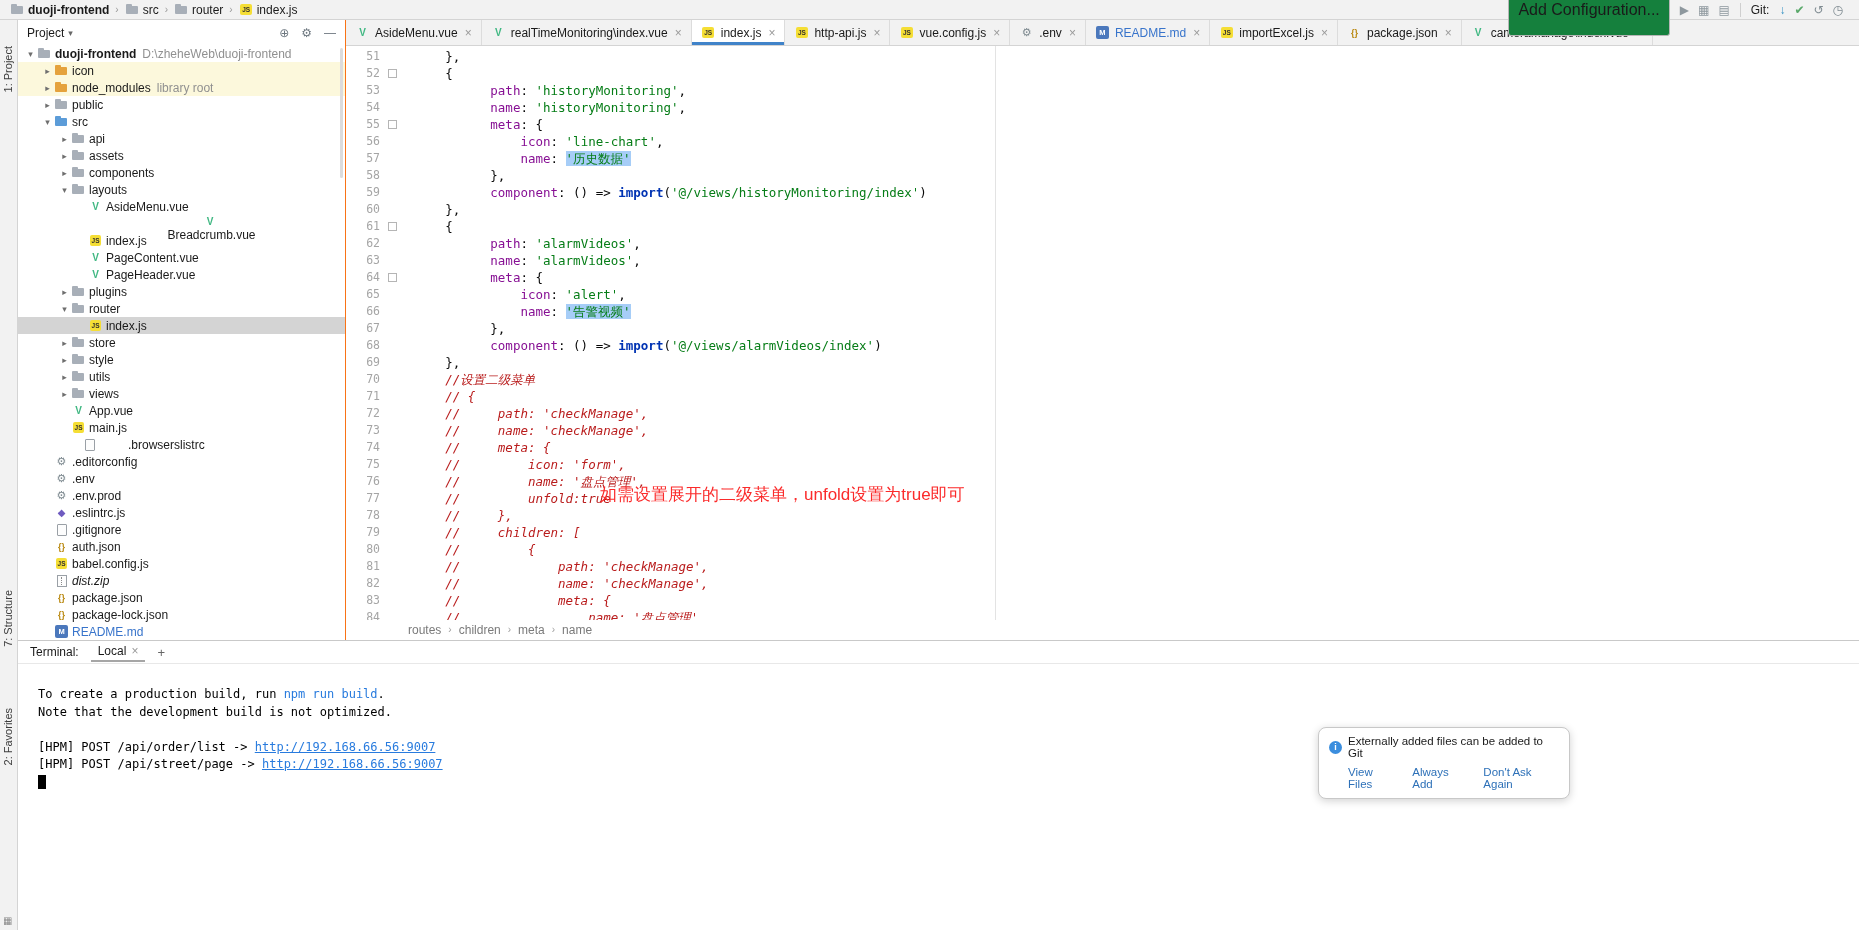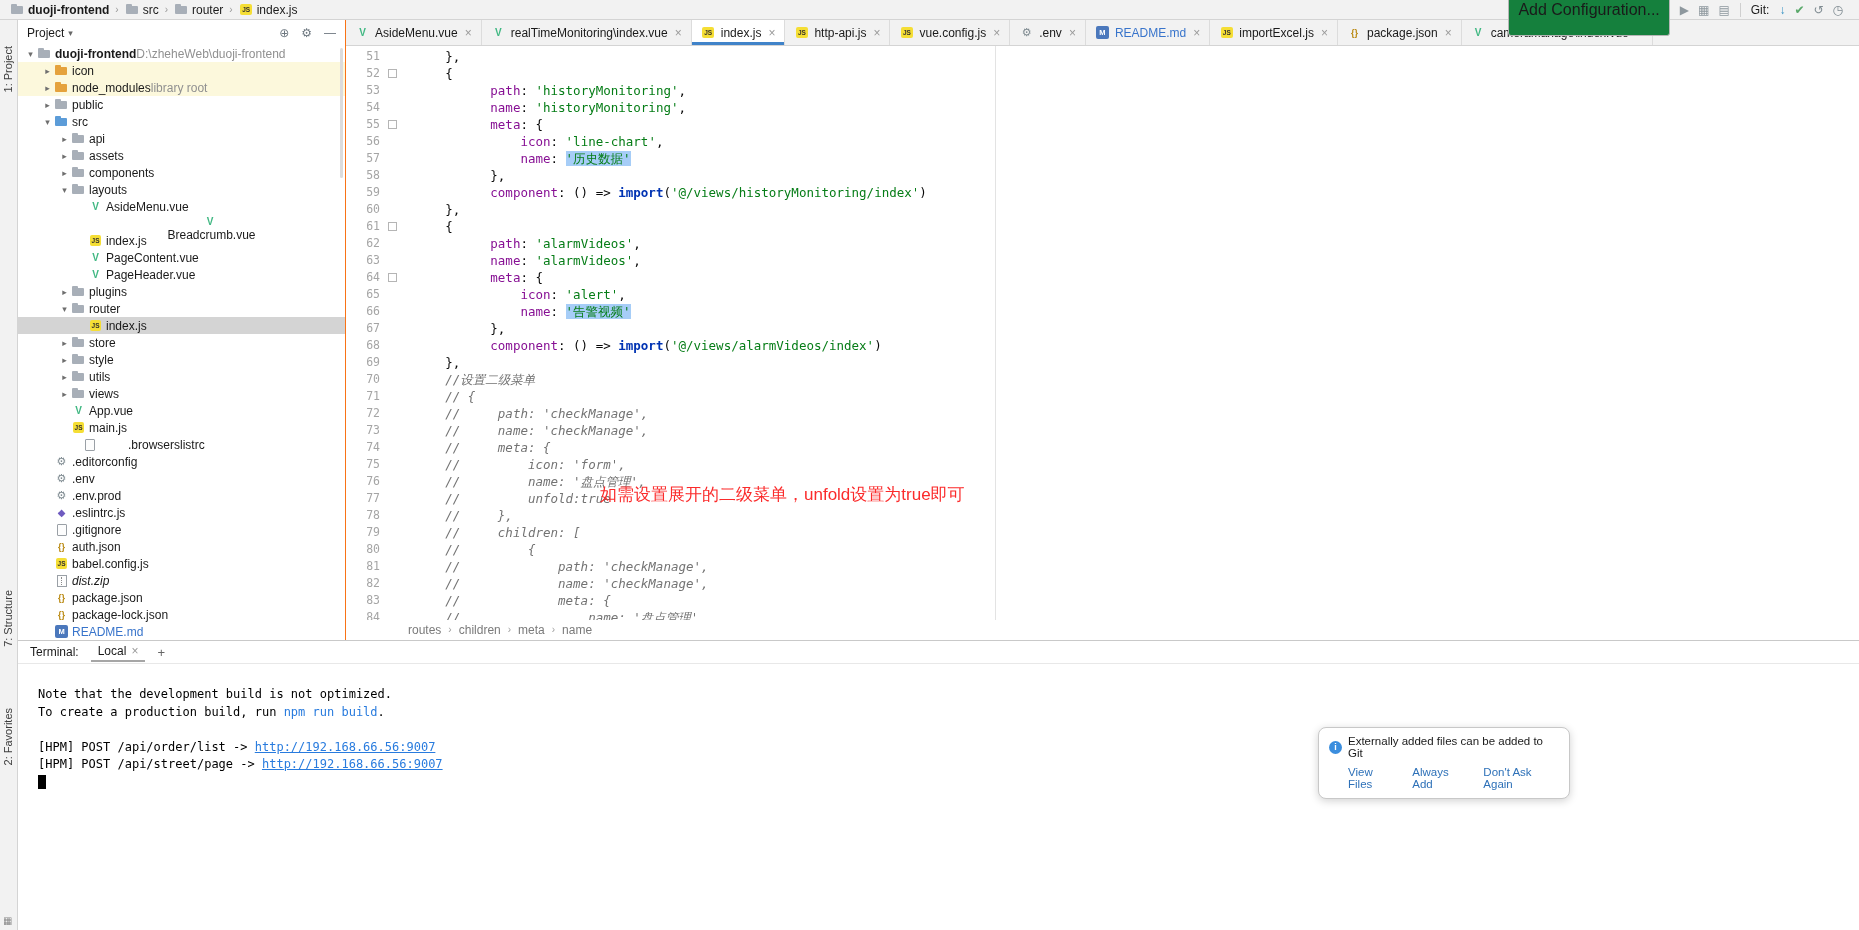--- a/index.html
+++ b/index.html
@@ -31,21 +31,21 @@
   #project{position:absolute;left:18px;top:20px;width:328px;height:620px;background:#fff;border-right:1px solid #f97316;overflow:hidden;z-index:2;}
   #project-header{height:25px;display:flex;align-items:center;padding:0 9px;gap:4px;}
   #project-header .caret{color:#666;font-size:9px;}
   #ph-icons{margin-left:auto;display:flex;gap:12px;color:#6E7880;font-size:12px;align-items:center;}
   #project-tree{font-size:12px;}
   .trow{display:flex;align-items:center;height:17px;white-space:nowrap;}
   .trow.sel{background:#D4D4D4;}
   .trow.exc{background:#FCF8DC;}
   .arrow{width:13px;flex:none;color:#6E6E6E;font-size:9px;text-align:center;}
   .tlabel{margin-left:3px;}
-  .tsuffix{margin-left:0;color:#909090;}
+  .tsuffix{margin-left:6px;color:#909090;}
   #ppanel-scroll{position:absolute;right:2px;top:28px;width:3px;height:130px;background:#DCDCDC;border-radius:2px;}
 
   
   .fico{position:relative;display:inline-flex;align-items:center;justify-content:center;width:15px;height:13px;flex:none;font-family:"Liberation Sans",sans-serif;font-style:normal;}
   .i-vue::before{content:"V";color:#41B883;font-weight:bold;font-size:10px;}
   .i-js::before{content:"JS";background:#F5DE35;color:#33302B;font-weight:bold;font-size:6.5px;padding:2px 2px;border-radius:2px;letter-spacing:0;}
   .i-json::before{content:"{}";color:#B8860B;font-weight:bold;font-size:9px;}
   .i-md::before{content:"M";background:#4B78BC;color:#fff;font-weight:bold;font-size:7.5px;padding:2px 3px;border-radius:2px;}
   .i-gear::before{content:"⚙";color:#7F8B91;font-size:11px;}
   .i-eslint::before{content:"◆";color:#6F5BC0;font-size:10px;}
@@ -69,21 +69,21 @@
   .cl{display:flex;height:17px;line-height:17px;}
   .ln{width:38px;text-align:right;color:#A5A5A5;padding-right:4px;flex:none;font-size:11.5px;}
   .fold{width:16px;flex:none;position:relative;}
   .fold.has-fold::before{content:"";position:absolute;left:4px;top:4px;width:7px;height:7px;border:1px solid #B5B5B5;background:#fff;}
   .codeseg{white-space:pre;}
   .tok-p{color:#080808;}
   .tok-k{color:#871094;}
   .tok-s{color:#067D17;}
   .tok-sh{color:#067D17;background:#A6CDF7;}
   .tok-kw{color:#0033B3;font-weight:bold;}
-  .tok-c{color:#737373;font-style:italic;}
+  .tok-c{color:#b91c1c;font-style:italic;}
   #margin-guide{position:absolute;left:649px;top:0;bottom:0;width:1px;background:#E3E3E3;z-index:0;}
   #annotation{position:absolute;left:254px;top:437px;font-family:"Liberation Sans",sans-serif;font-size:17px;color:#FB2B2B;white-space:nowrap;z-index:2;}
   #ed-breadcrumb{height:19px;display:flex;align-items:center;padding-left:62px;gap:7px;color:#7A7A7A;font-size:12px;}
   .bc-sep{color:#A0A0A0;font-size:10px;}
 
   
   #terminal{position:absolute;left:18px;top:640px;width:1841px;height:290px;background:#fff;border-top:1px solid #C9C9C9;z-index:2;}
   #term-header{height:23px;display:flex;align-items:center;padding-left:12px;gap:12px;font-size:12px;border-bottom:1px solid #E8E8E8;}
   #term-tab{display:flex;align-items:center;gap:5px;padding:2px 7px;border-bottom:2px solid #A6A6A6;}
   #term-tab .close{color:#9A9A9A;font-size:12px;}
@@ -586,22 +586,22 @@
 <div id="terminal">
   <div id="term-header">
     <span>Terminal:</span>
     <span id="term-tab">
       <span>Local</span>
       <span class="close">×</span>
     </span>
     <span id="term-plus">+</span>
   </div>
   <div id="term-body">
+      <div class="tl"><span class="t-t">To create a production build, run </span><span class="t-cmd">npm run build</span><span class="t-t">.</span></div>
       <div class="tl"><span class="t-t">Note that the development build is not optimized.</span></div>
-      <div class="tl"><span class="t-t">To create a production build, run </span><span class="t-cmd">npm run build</span><span class="t-t">.</span></div>
       <div class="tl">&nbsp;</div>
       <div class="tl"><span class="t-t">[HPM] POST /api/order/list -&gt; </span><span class="t-url">http://192.168.66.56:9007</span></div>
       <div class="tl"><span class="t-t">[HPM] POST /api/street/page -&gt; </span><span class="t-url">http://192.168.66.56:9007</span></div>
       <div class="tl"><span class="cursor"></span></div>
     </div>
 </div>
 
 <div id="notif">
   <div id="notif-row1">
     <span class="info-ic">i</span>

